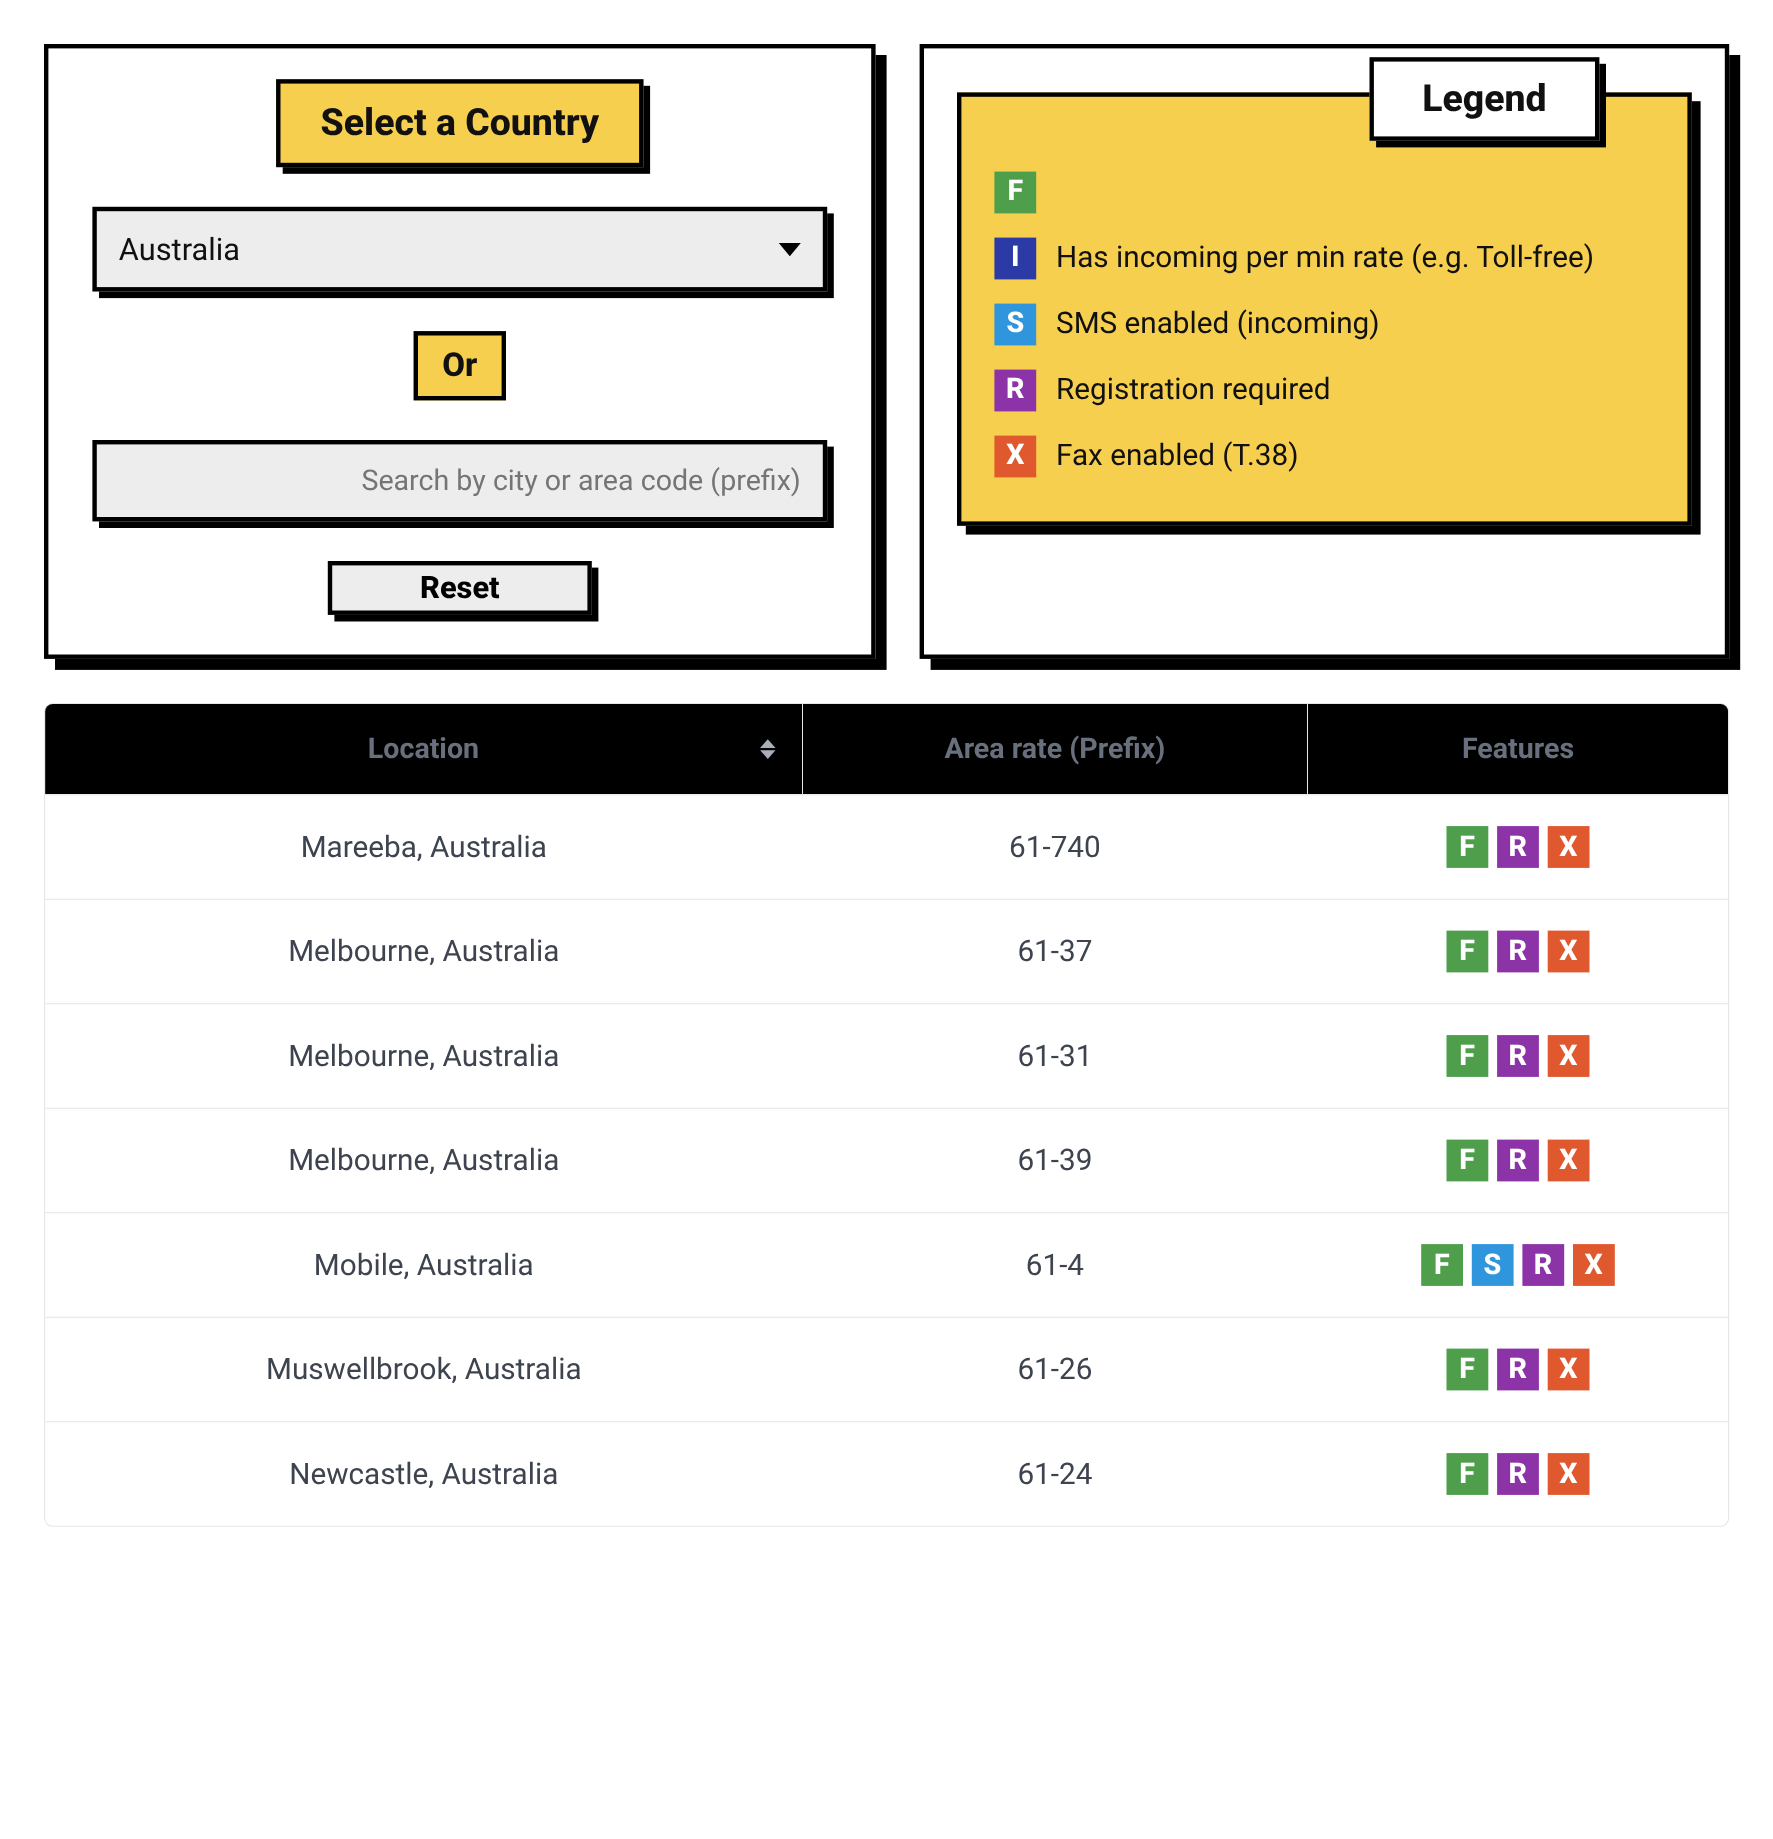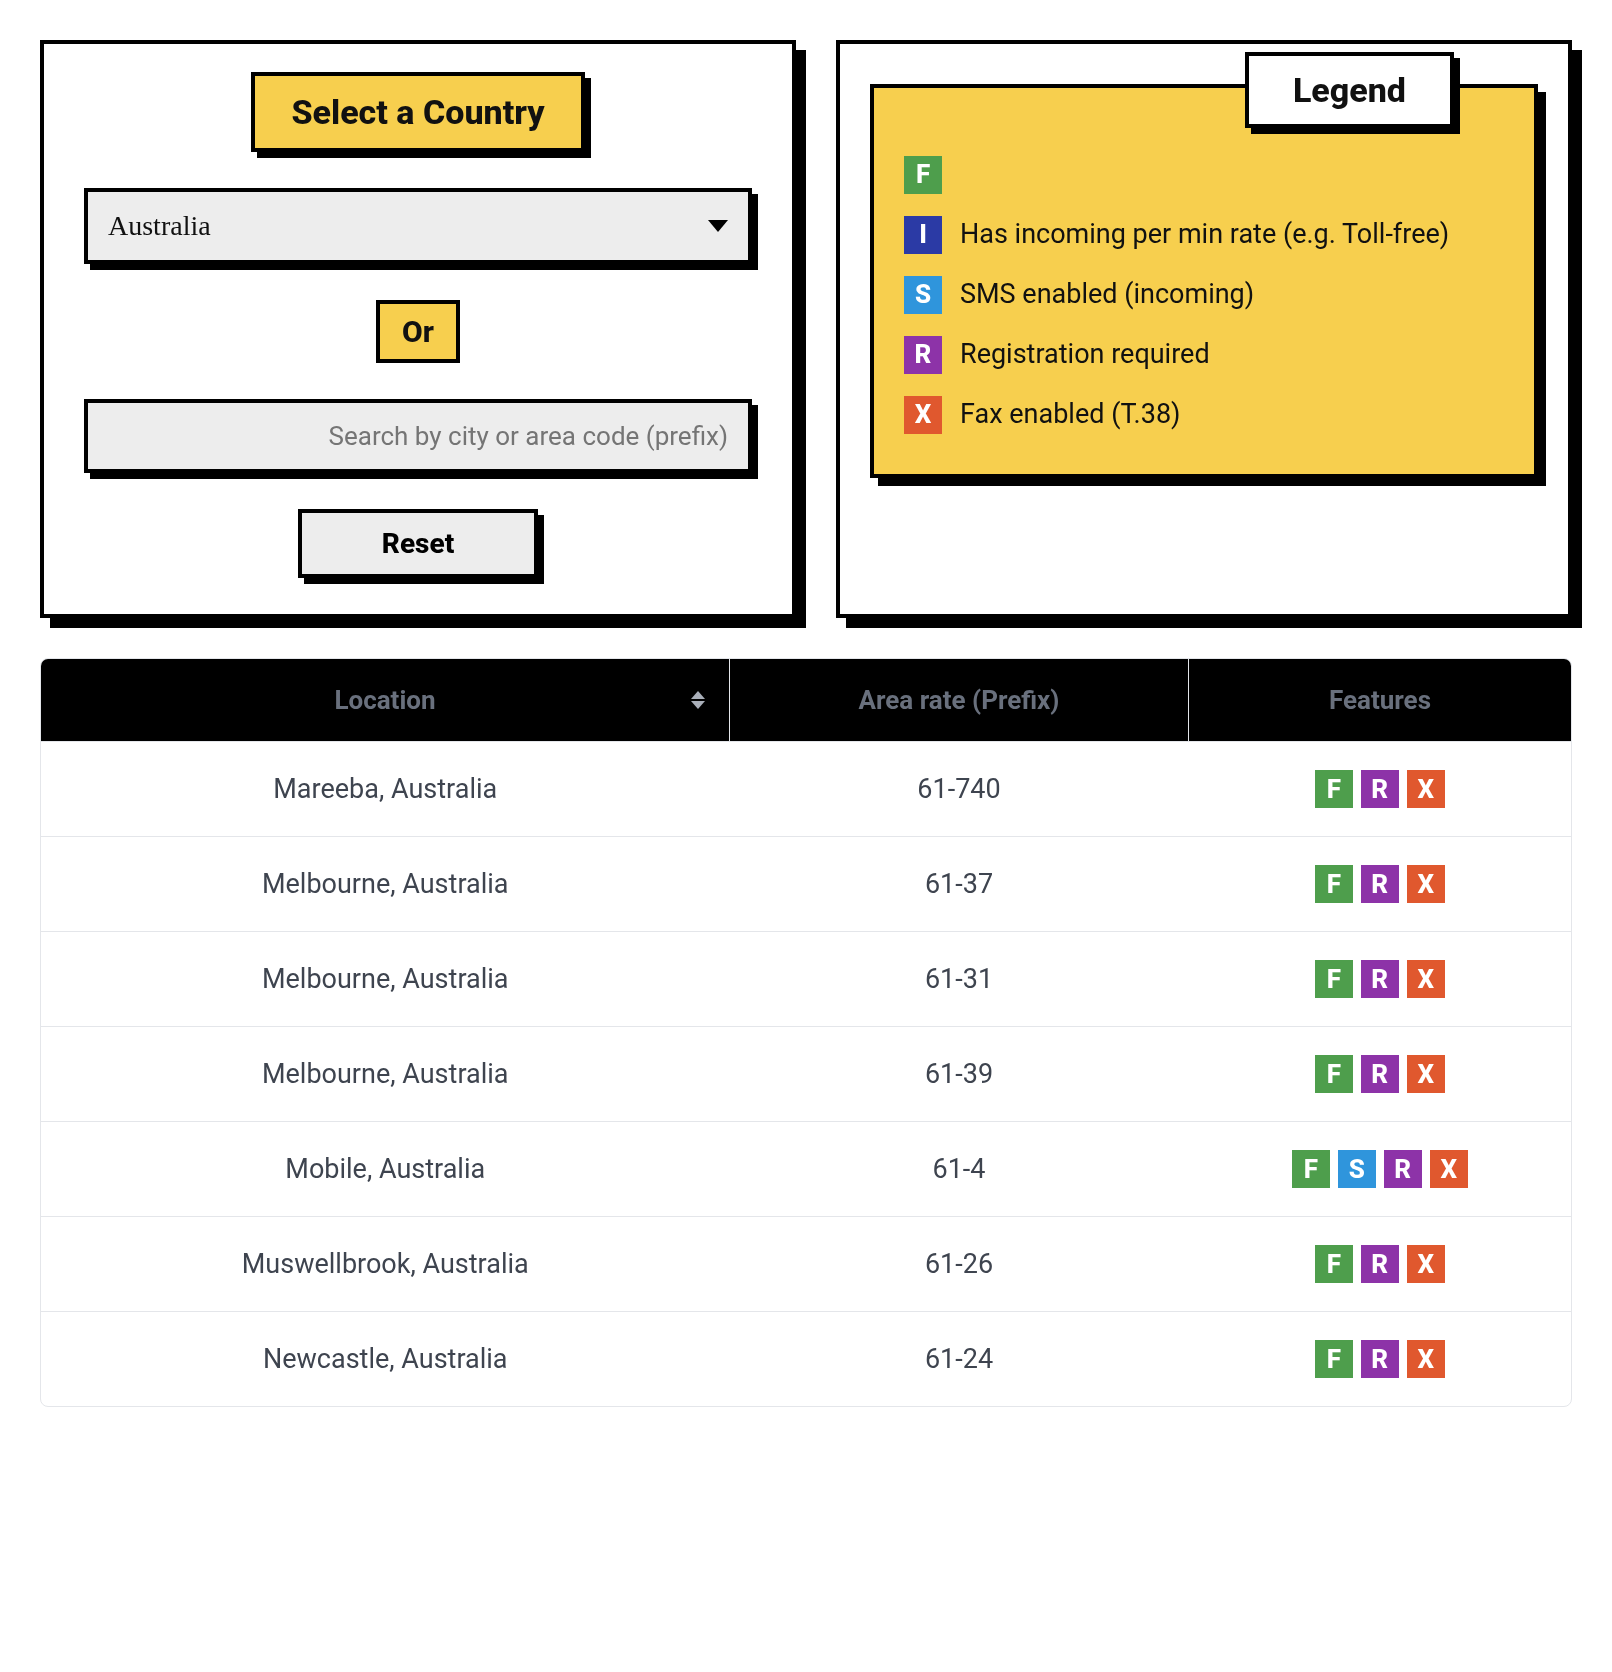--- a/index.html
+++ b/index.html
@@ -44,21 +44,20 @@
     width: 100%;
     background: #ededed;
     border: 4px solid #000;
     box-shadow: 6px 6px 0 #000;
     padding: 18px 20px;
     font-size: 28px;
     display: flex;
     align-items: center;
     justify-content: space-between;
     cursor: pointer;
-    font-family: Liberation Serif, serif;
   }
   .caret-down {
     width: 0; height: 0;
     border-left: 10px solid transparent;
     border-right: 10px solid transparent;
     border-top: 12px solid #000;
   }
   .or-pill {
     background: #f7cf4e;
     border: 4px solid #000;
@@ -75,21 +74,21 @@
     font-size: 26px;
     color: #a21caf;
     font-family: inherit;
     outline: none;
     text-align: right;
   }
   .reset-btn {
     background: #ededed;
     border: 4px solid #000;
     box-shadow: 6px 6px 0 #000;
-    padding: 14px 80px;
+    padding: 4px 80px;
     font-size: 28px;
     font-weight: 800;
     cursor: pointer;
     font-family: inherit;
   }
   .legend-panel {
     position: relative;
     padding: 40px 30px 30px 30px;
   }
   .legend-card {

